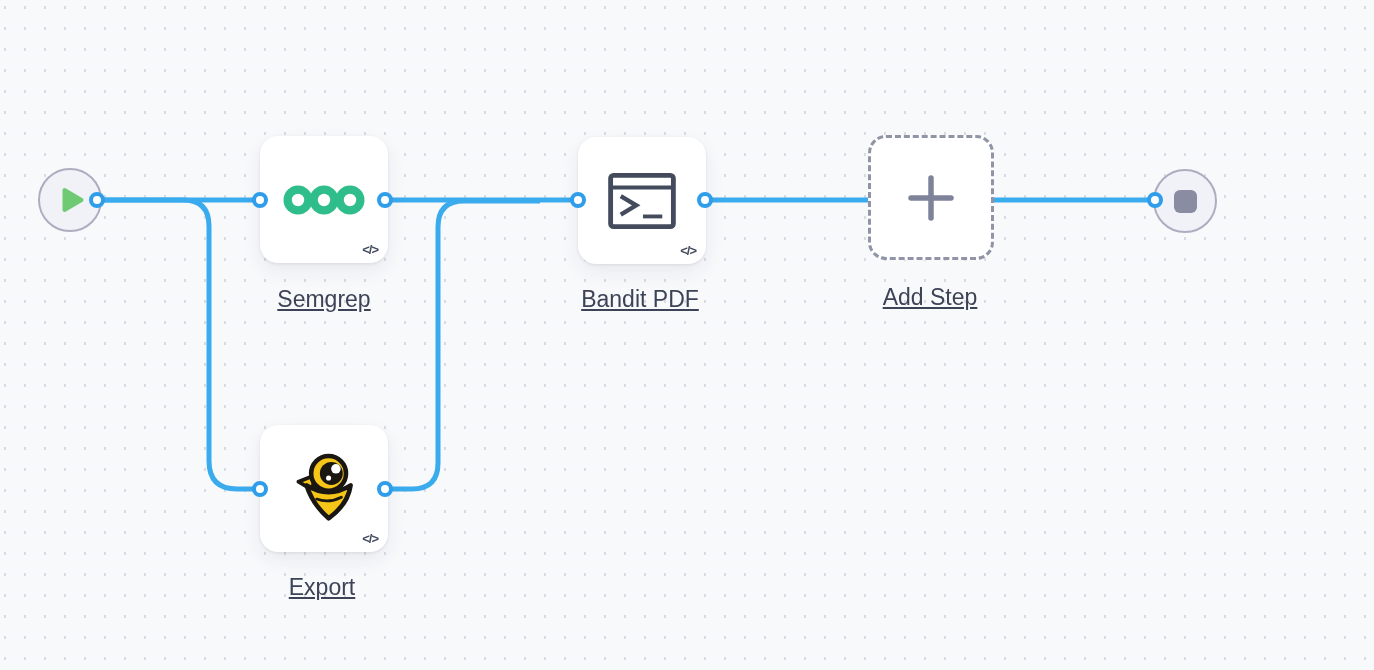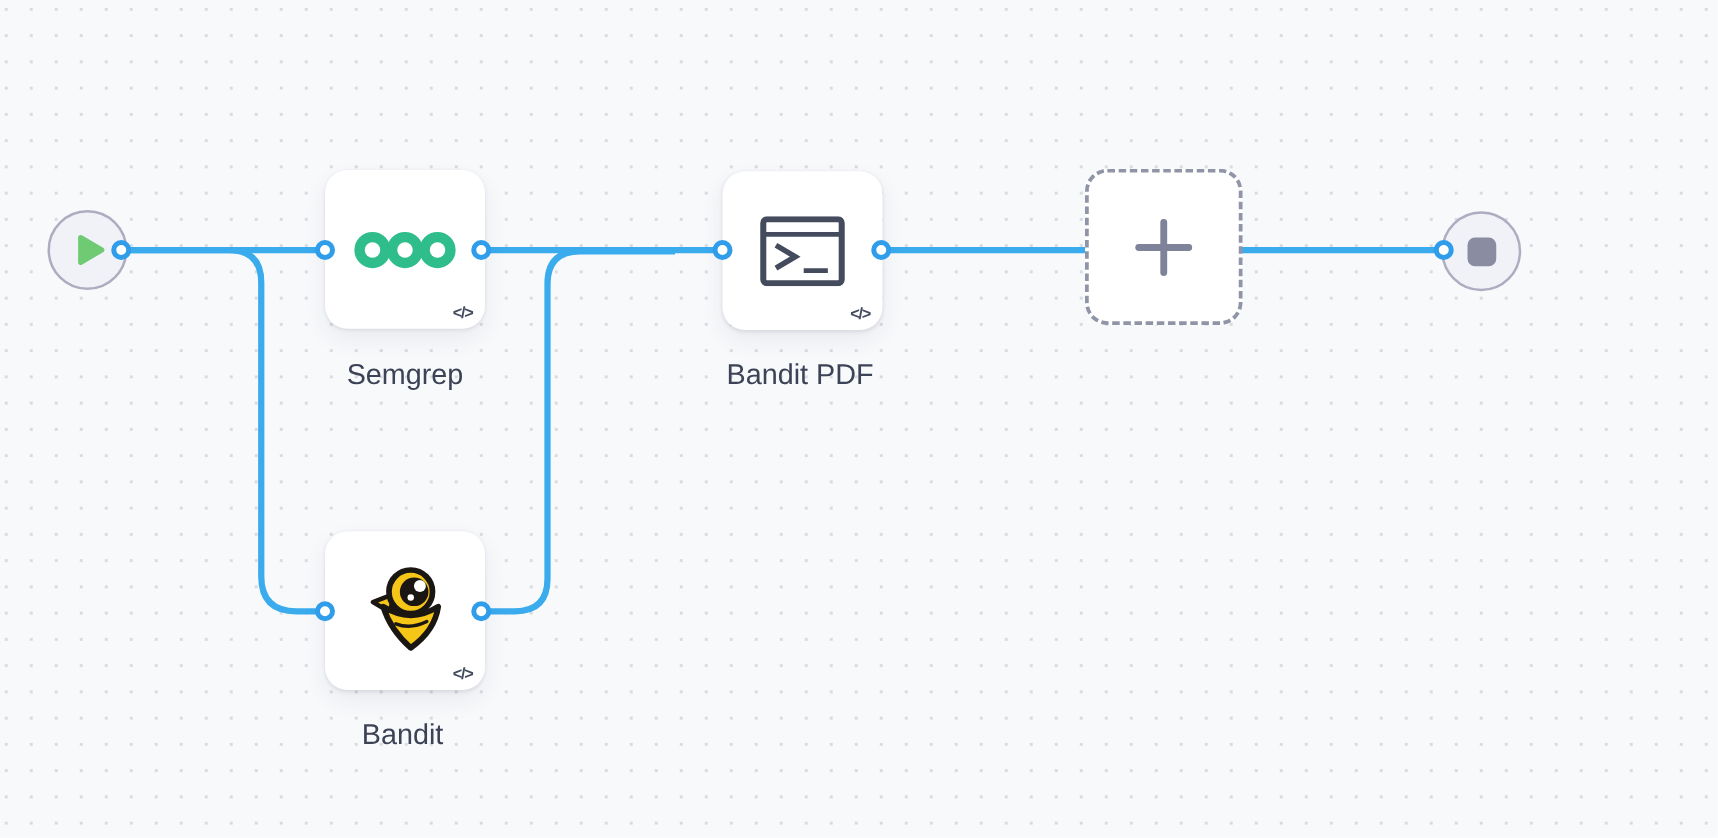--- a/index.html
+++ b/index.html
@@ -35,21 +35,21 @@
 
   .badge{
     position:absolute;right:10px;bottom:6px;
     font-size:13px;font-weight:700;color:#434a5e;
     letter-spacing:-1px;
   }
 
   .node-label{
     position:absolute;z-index:2;
     width:220px;text-align:center;
-    font-size:23px;color:#3d4356;
+    font-size:23px;color:#3d4356;text-decoration:underline;
   }
 
   .round-node{
     position:absolute;z-index:2;
     width:60px;height:60px;border-radius:50%;
     background:#f1f2f8;border:2px solid #adadc1;
     display:flex;align-items:center;justify-content:center;
     cursor:pointer;
   }
 
@@ -119,21 +119,21 @@
         <circle cx="41" cy="25" r="19" fill="#f5c517" stroke="#1a1713" stroke-width="5"></circle>
         <circle cx="44" cy="25" r="12.5" fill="#1a1713"></circle>
         <circle cx="49" cy="20" r="5.2" fill="#ffffff"></circle>
         <circle cx="41" cy="30" r="2.8" fill="#ffffff"></circle>
         <path d="M 17 38 Q 41 53 65 38 Q 62 59 41 74 Q 23 58 17 38 Z" fill="#f5c517" stroke="#1a1713" stroke-width="5" stroke-linejoin="round"></path>
         <path d="M 28 53 Q 41 58 55 51" fill="none" stroke="#1a1713" stroke-width="3" stroke-linecap="round"></path>
       </svg>
     </span>
     <span class="badge">&lt;/&gt;</span>
   </div>
-  <div class="node-label" id="label-bandit">Bandit</div>
+  <div class="node-label" id="label-bandit">Export</div>
 
   <div class="node-card" id="node-export">
     <span style="display:flex;">
       <svg width="68" height="56" viewBox="0 0 70 58">
         <rect x="2.5" y="2.5" width="65" height="53" rx="3" fill="none" stroke="#434b5c" stroke-width="5"></rect>
         <line x1="3" y1="15" x2="67" y2="15" stroke="#434b5c" stroke-width="4"></line>
         <path d="M 13 24 L 29 33.5 L 13 43" fill="none" stroke="#434b5c" stroke-width="4.5"></path>
         <line x1="36" y1="45" x2="56" y2="45" stroke="#434b5c" stroke-width="4"></line>
       </svg>
     </span>
@@ -142,20 +142,21 @@
   <div class="node-label" id="label-export">Bandit PDF</div>
 
   <div class="node-card placeholder" id="node-addstep">
     <span style="display:flex;">
       <svg width="46" height="46" viewBox="0 0 46 46">
         <line x1="23" y1="3" x2="23" y2="43" stroke="#7e8399" stroke-width="5.5" stroke-linecap="round"></line>
         <line x1="3" y1="23" x2="43" y2="23" stroke="#7e8399" stroke-width="5.5" stroke-linecap="round"></line>
       </svg>
     </span>
   </div>
+  <div class="node-label" id="label-addstep">Add Step</div>
 
   <div class="round-node" id="node-end">
     <span class="stop-square"></span>
   </div>
 
   <div class="port" style="left:88.5px;top:191.5px;"></div>
   <div class="port" style="left:251.5px;top:191.5px;"></div>
   <div class="port" style="left:376.5px;top:191.5px;"></div>
   <div class="port" style="left:251.5px;top:480.5px;"></div>
   <div class="port" style="left:376.5px;top:480.5px;"></div>

